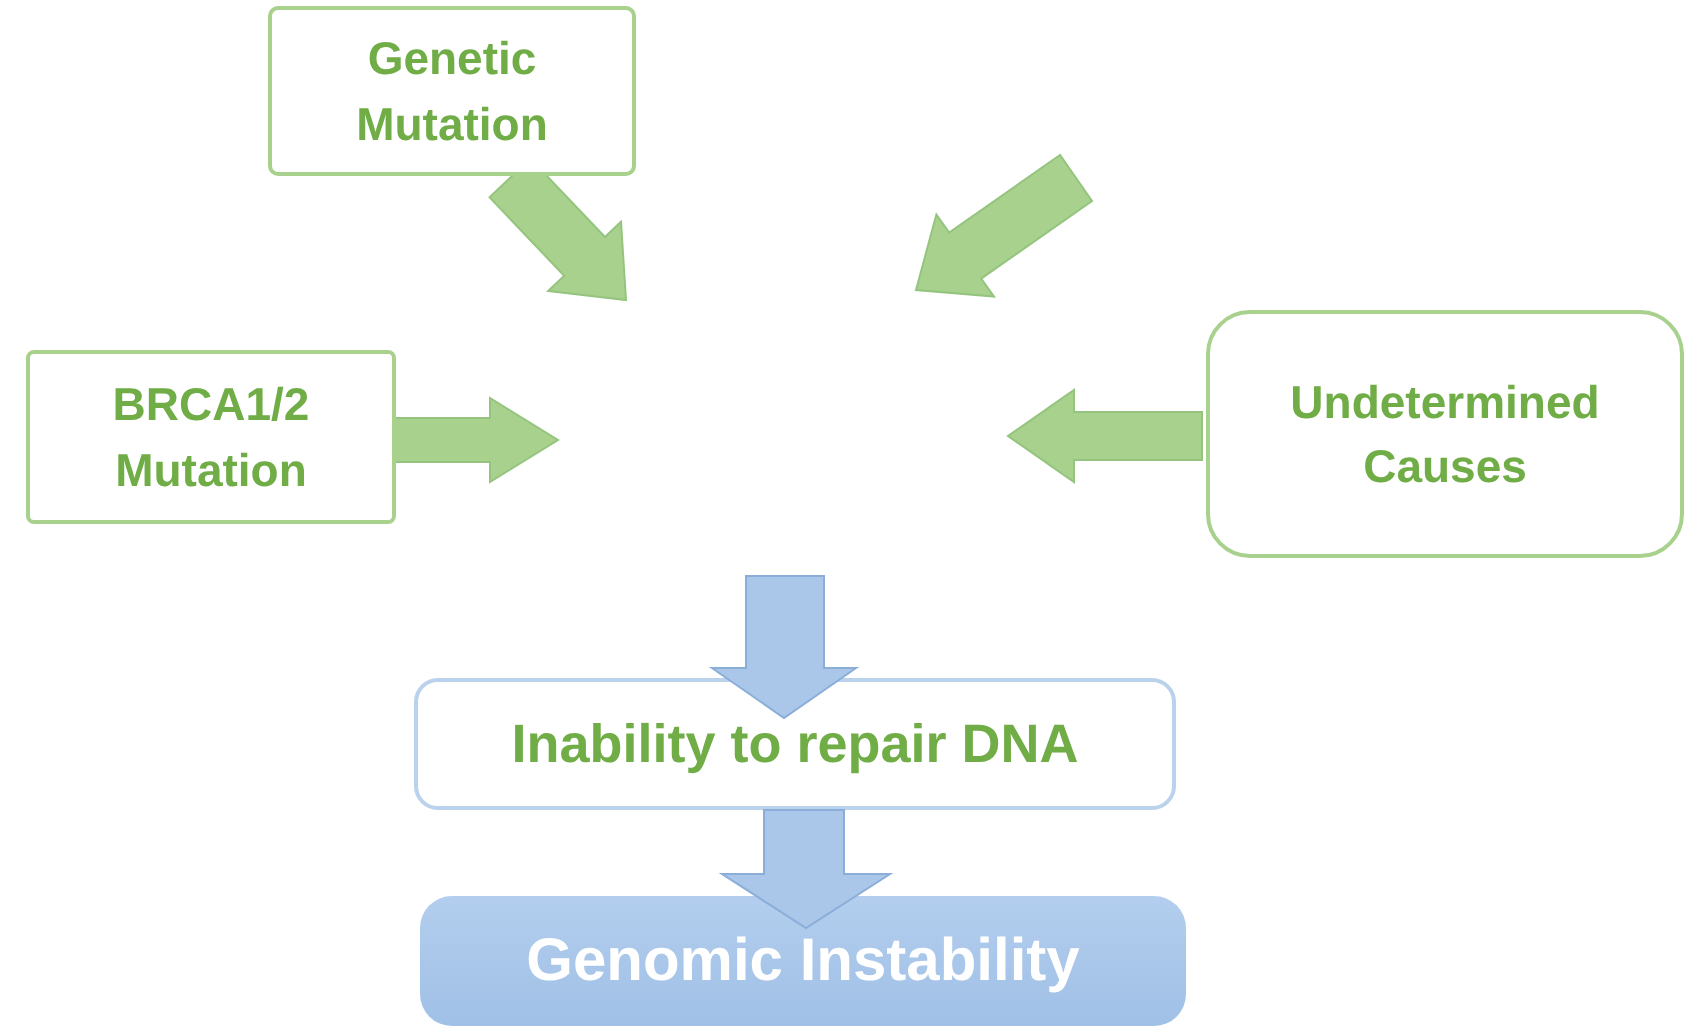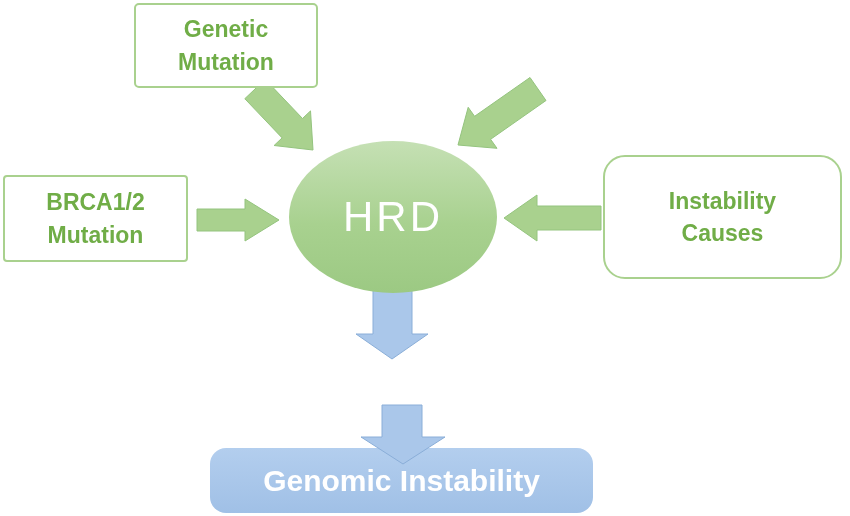--- a/index.html
+++ b/index.html
@@ -15,21 +15,21 @@
   .node{
     position:absolute;display:flex;align-items:center;justify-content:center;
     text-align:center;white-space:pre-line;font-weight:700;box-sizing:border-box;
   }
   .cause{
     background:#ffffff;border:2px solid #a9d18e;color:#70ad47;
     font-size:23px;line-height:1.4;z-index:2;
   }
   #box-genetic{left:134px;top:3px;width:184px;height:85px;border-radius:5px;}
   #box-promotor{left:457px;top:2px;width:180px;height:86px;border-radius:15px;}
-  #box-brca{left:3px;top:175px;width:185px;height:87px;border-radius:4px;}
+  #box-brca{left:13px;top:175px;width:185px;height:87px;border-radius:4px;}
   #box-undetermined{left:603px;top:155px;width:239px;height:124px;border-radius:22px;}
   #ellipse-hrd{
     left:289px;top:141px;width:208px;height:152px;border-radius:50%;
     background:linear-gradient(180deg,#c5e0b4 0%,#a8d18f 55%,#9cc983 100%);
     color:#ffffff;font-size:42px;font-weight:400;letter-spacing:3px;z-index:4;
   }
   #box-inability{
     left:207px;top:339px;width:381px;height:66px;border:2px solid #bad2ec;
     border-radius:12px;background:#ffffff;color:#70ad47;font-size:27px;z-index:2;
   }
@@ -48,25 +48,25 @@
     <polygon class="ga" points="244.8,98.7 282.1,137.9 274.1,145.5 313,150 310.5,110.9 302.5,118.5 265.2,79.3" fill="#a9d18e"></polygon>
     <polygon class="ga" points="530,77.5 474.6,116.3 468.2,107.3 458,145 497,148.3 490.6,139.3 546,100.5" fill="#a9d18e"></polygon>
     <polygon class="ga" points="197,209 245,209 245,199 279,220 245,241 245,231 197,231" fill="#a9d18e"></polygon>
     <polygon class="ga" points="601,206 537,206 537,195 504,218 537,241 537,230 601,230" fill="#a9d18e"></polygon>
   </svg>
 
   <div class="node cause" id="box-genetic">Genetic
 Mutation</div>
   <div class="node cause" id="box-brca">BRCA1/2
 Mutation</div>
-  <div class="node cause" id="box-undetermined">Instability
+  <div class="node cause" id="box-undetermined">Undetermined
 Causes</div>
 
+  <div class="node" id="box-inability">Inability to repair DNA</div>
   <div class="node" id="box-genomic">Genomic Instability</div>
 
   <svg class="layer arrows-blue" width="850" height="516" viewBox="0 0 850 516">
     <polygon class="ba" points="373,288 412,288 412,334 428,334 392,359 356,334 373,334" fill="#aac7ea"></polygon>
     <polygon class="ba" points="382,405 422,405 422,437 445,437 403,464 361,437 382,437" fill="#aac7ea"></polygon>
   </svg>
 
-  <div class="node" id="ellipse-hrd">HRD</div>
 
 </div>
 
 </body></html>

